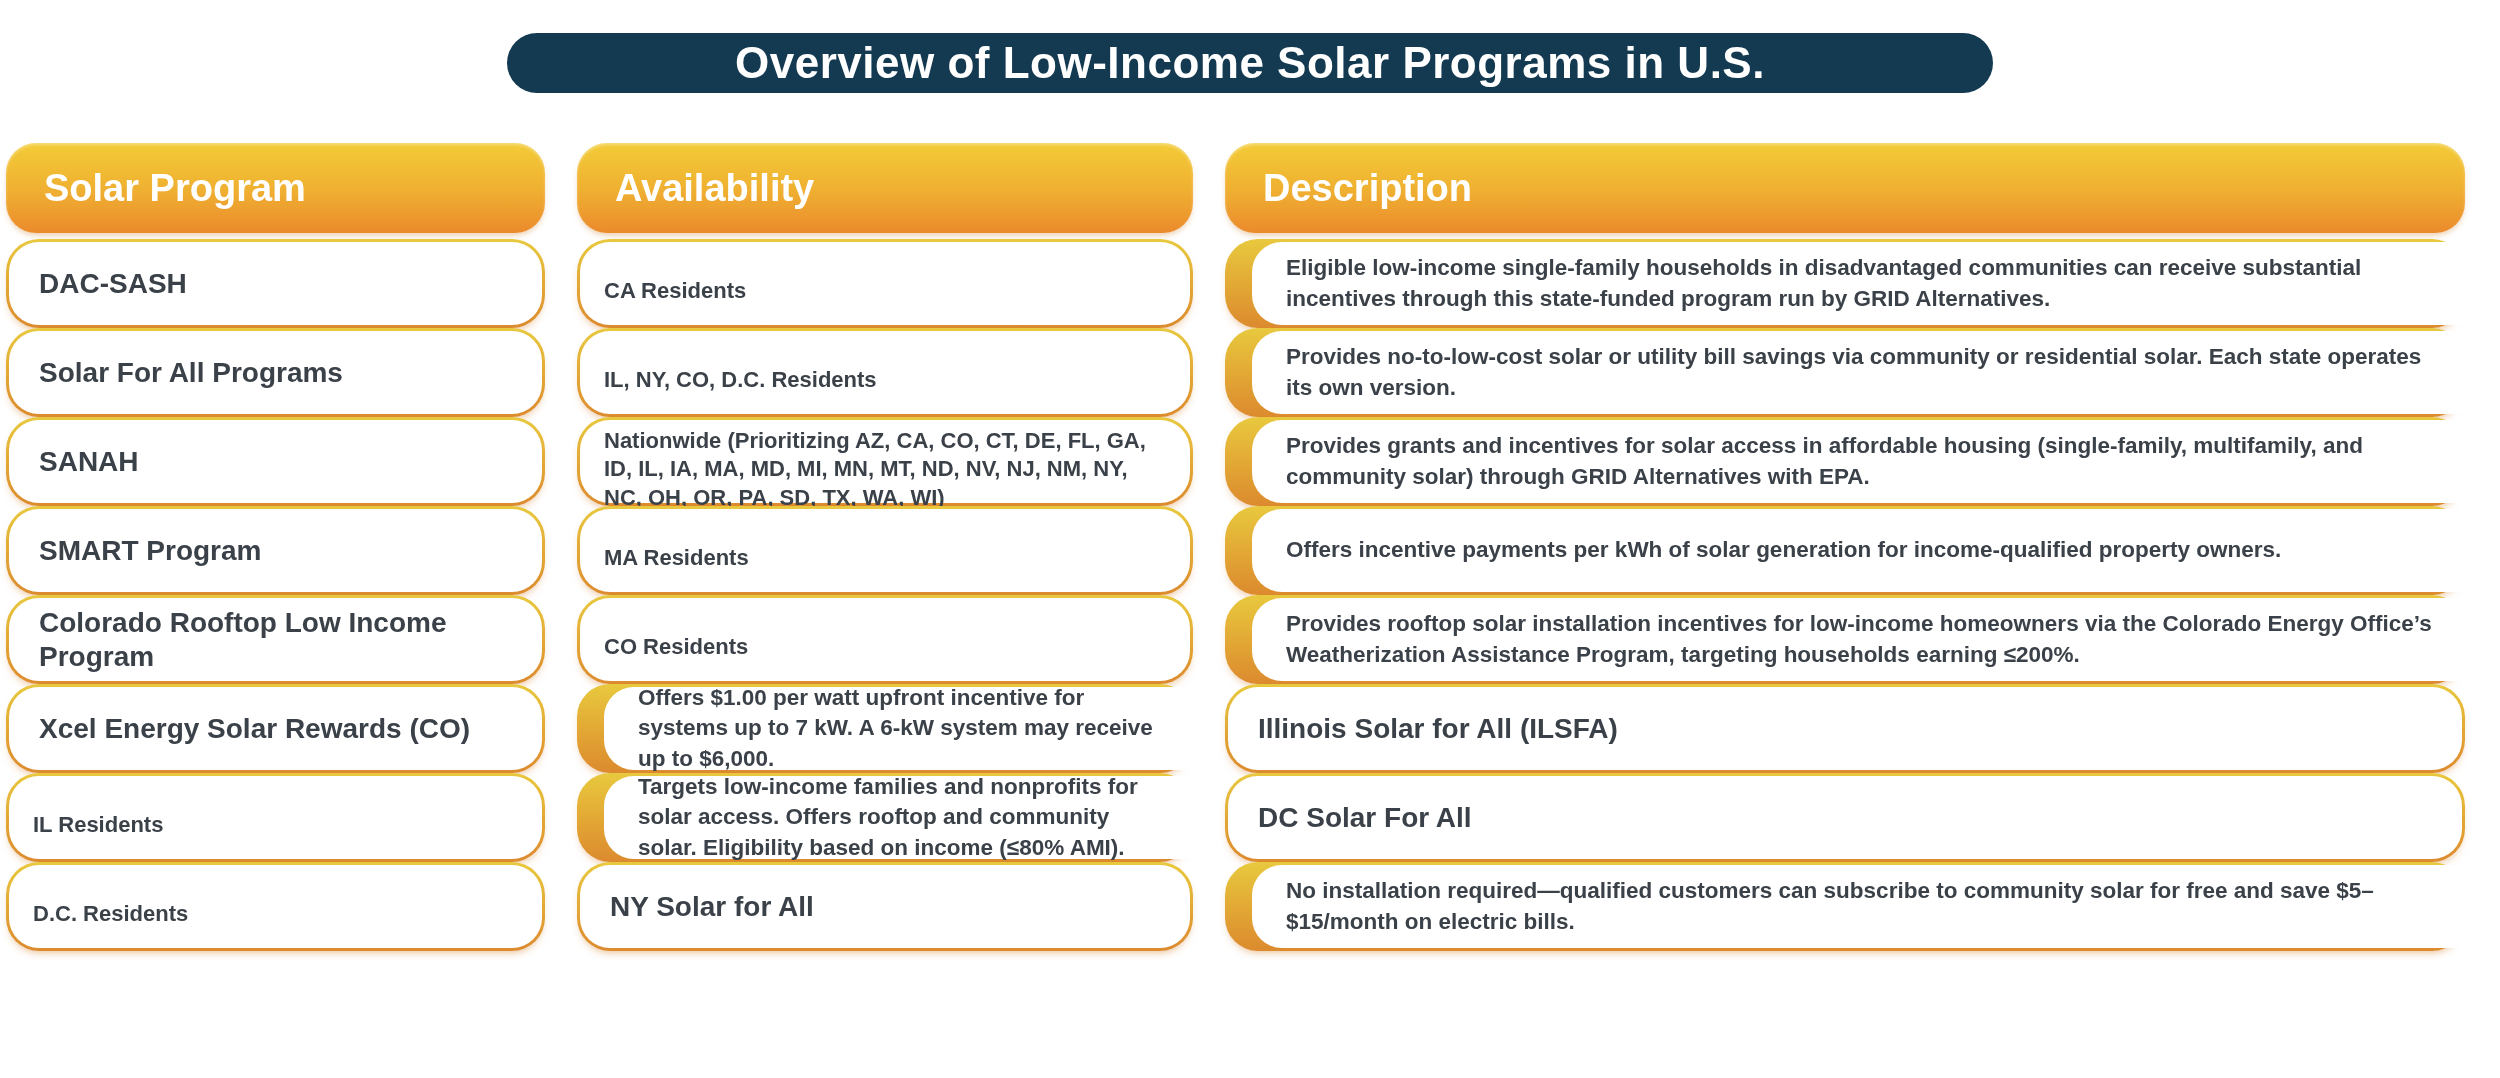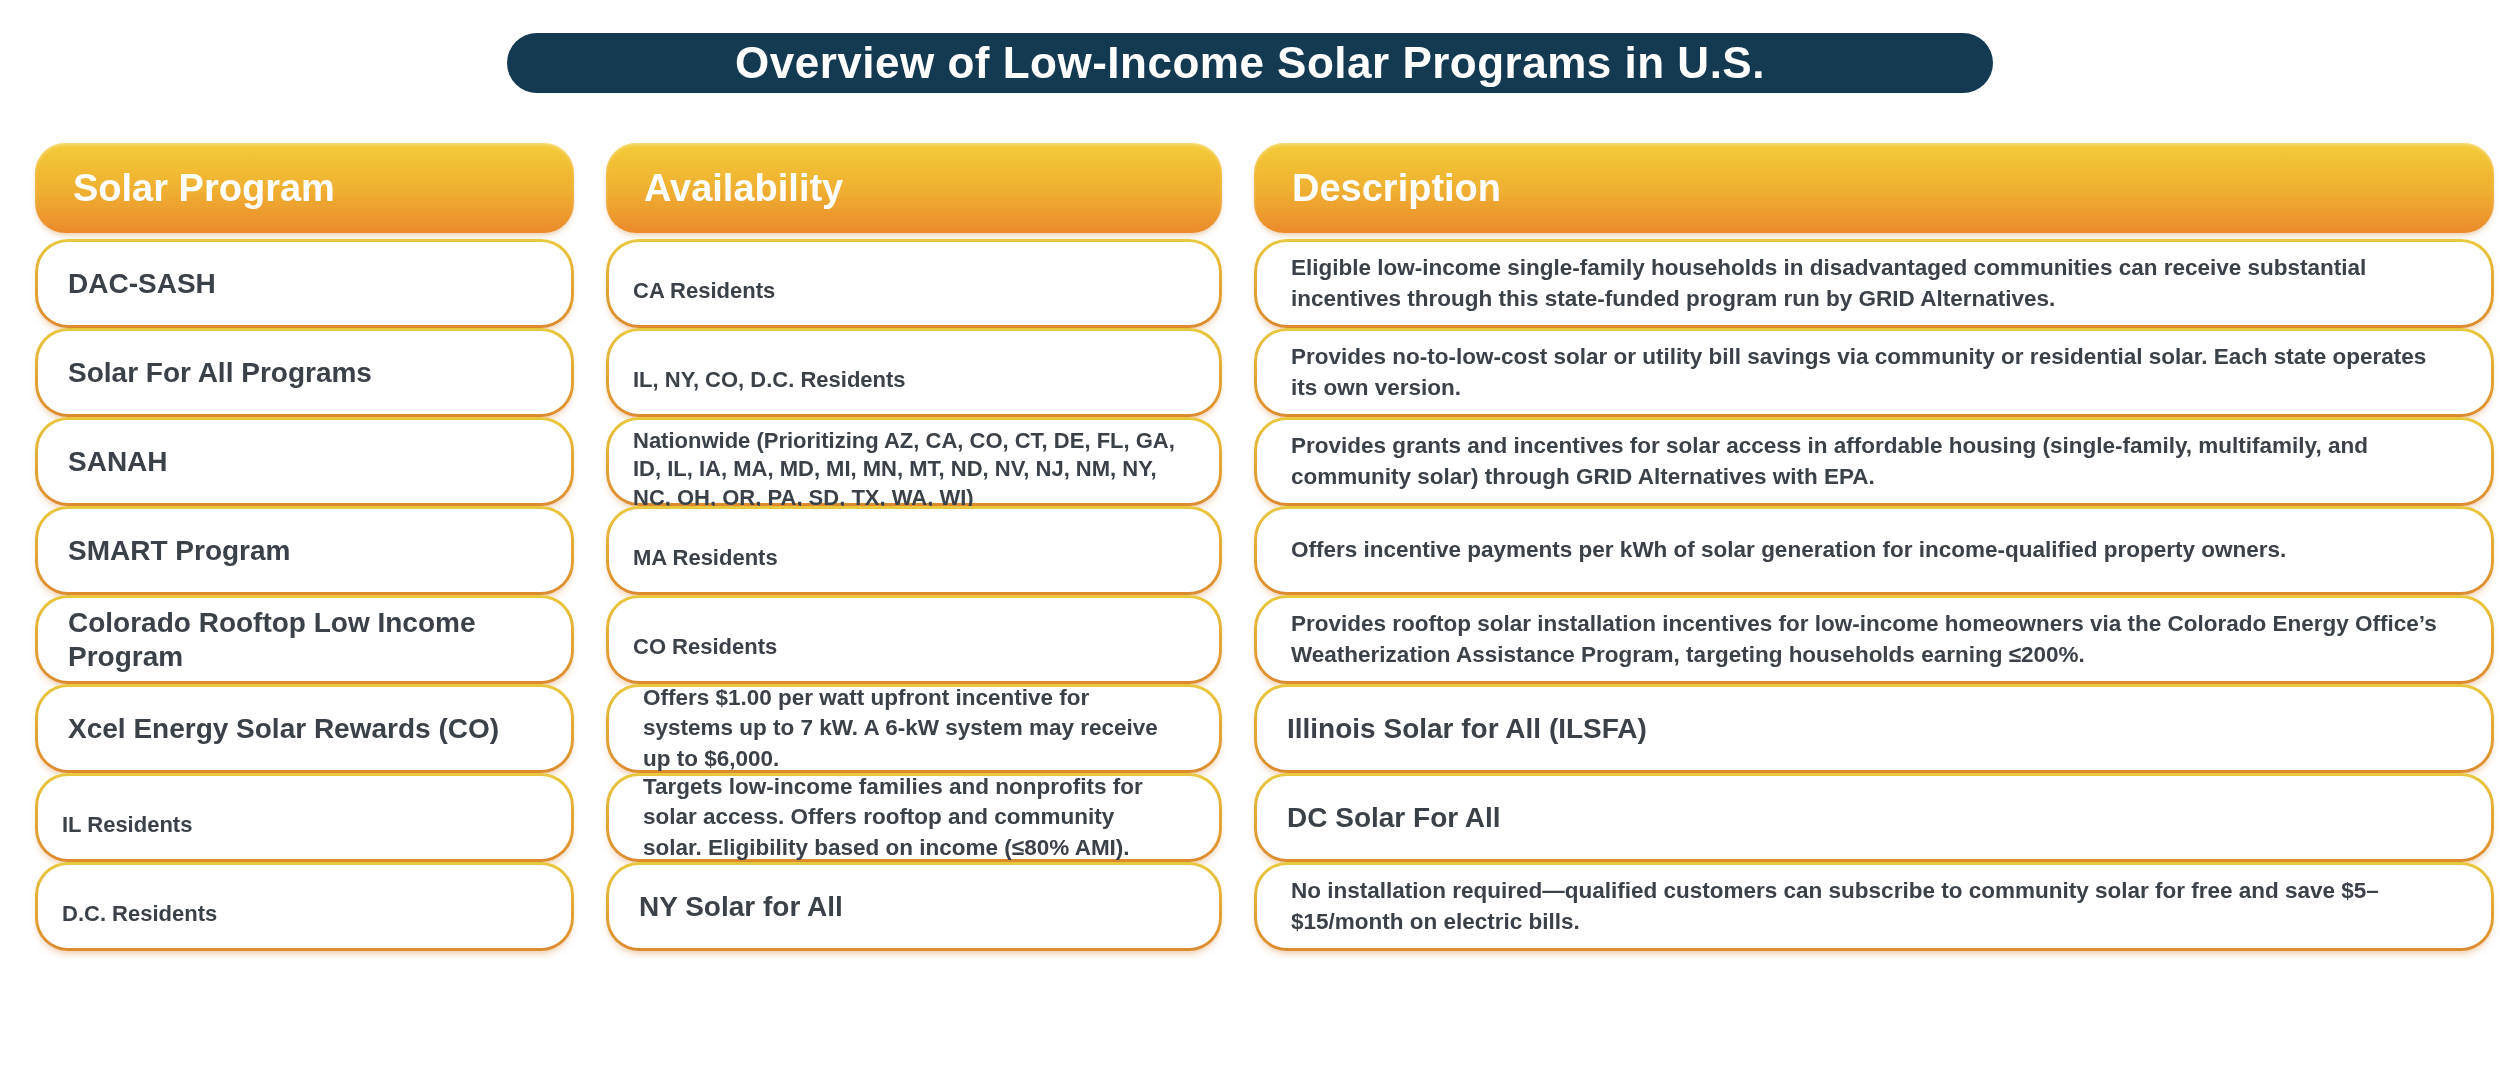--- a/index.html
+++ b/index.html
@@ -16,21 +16,21 @@
     left: 507px; top: 33px;
     width: 1486px; height: 60px;
     background: #143a52;
     border-radius: 42px;
     display: flex; align-items: center; justify-content: center;
     color: #ffffff;
     font-size: 44px;
     font-weight: bold;
     letter-spacing: 0.5px;
   }
-  .table-wrap { position: absolute; left: 35px; top: 143px; width: 2459px; }
+  .table-wrap { position: absolute; left: 6px; top: 143px; width: 2459px; }
   .hdr-row, .body-rows {
     display: grid;
     grid-template-columns: 539px 616px 1240px;
     column-gap: 32px;
   }
   .hdr-row { height: 90px; margin-bottom: 6px; }
   .body-rows { grid-auto-rows: 89px; }
   .hcell {
     background: linear-gradient(180deg, #f3cc37 0%, #efae31 55%, #eb8a2c 100%);
     border-radius: 30px;
@@ -53,21 +53,21 @@
   .cell-in {
     background: #ffffff;
     border-radius: 30px;
     width: 100%; height: 100%;
     display: flex; flex-direction: column; justify-content: center;
     box-sizing: border-box;
     color: #3b4148;
   }
   .cell-in.prog  { padding: 6px 20px 6px 30px; font-size: 28px;   font-weight: bold; line-height: 1.2; }
   .cell-in.avail { padding: 22px 20px 6px 24px; font-size: 22px;   font-weight: bold; line-height: 1.28; }
-  .cell-in.desc  { padding: 6px 40px 6px 34px; font-size: 22.5px; font-weight: bold; line-height: 1.35; }
+  .cell-in.desc  { padding: 6px 40px 6px 34px; font-size: 22.5px; font-weight: bold; line-height: 1.35; margin-left: 24px; }
 </style>
 </head>
 <body>
 
 <div class="canvas">
 
   <div class="title-pill">Overview of Low-Income Solar Programs in U.S.</div>
 
   <div class="table-wrap">
 

